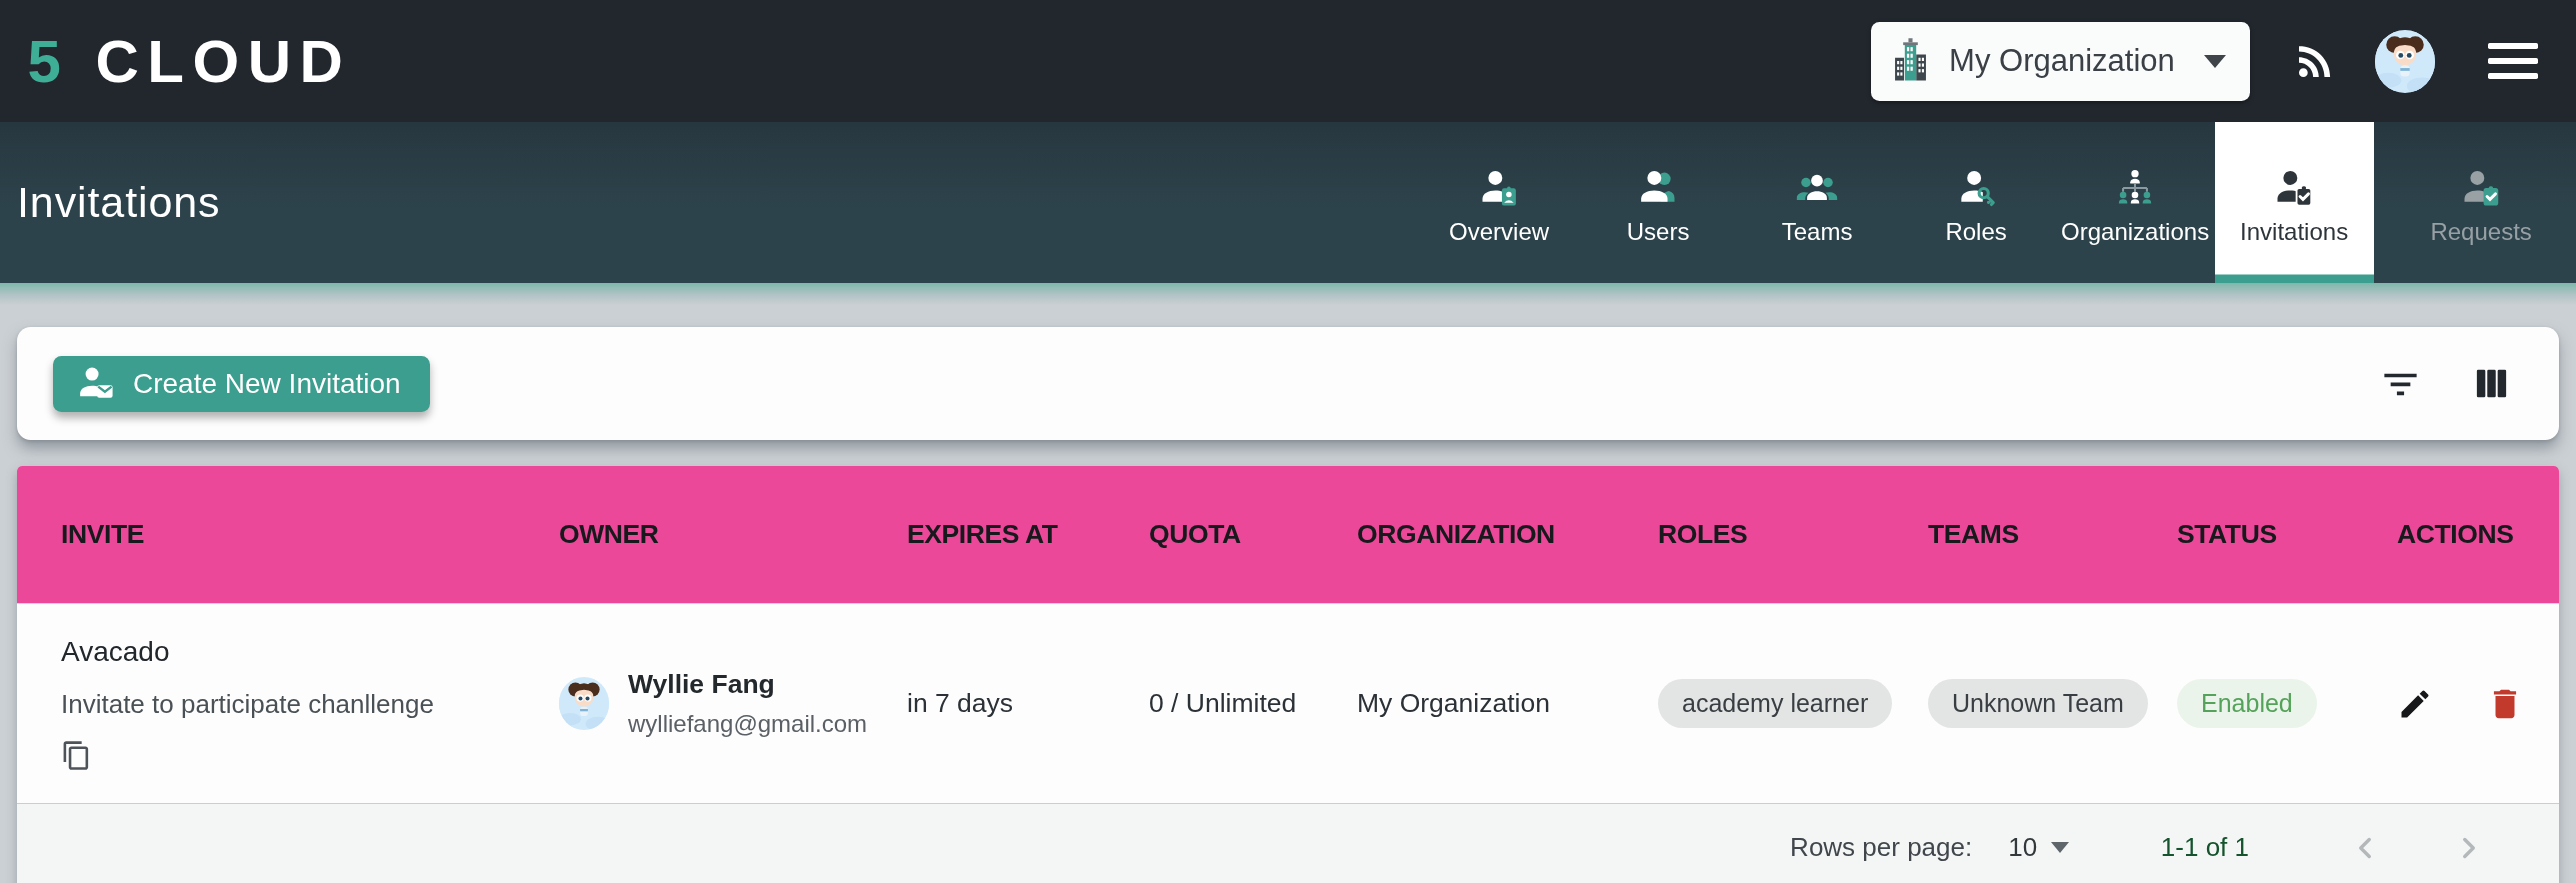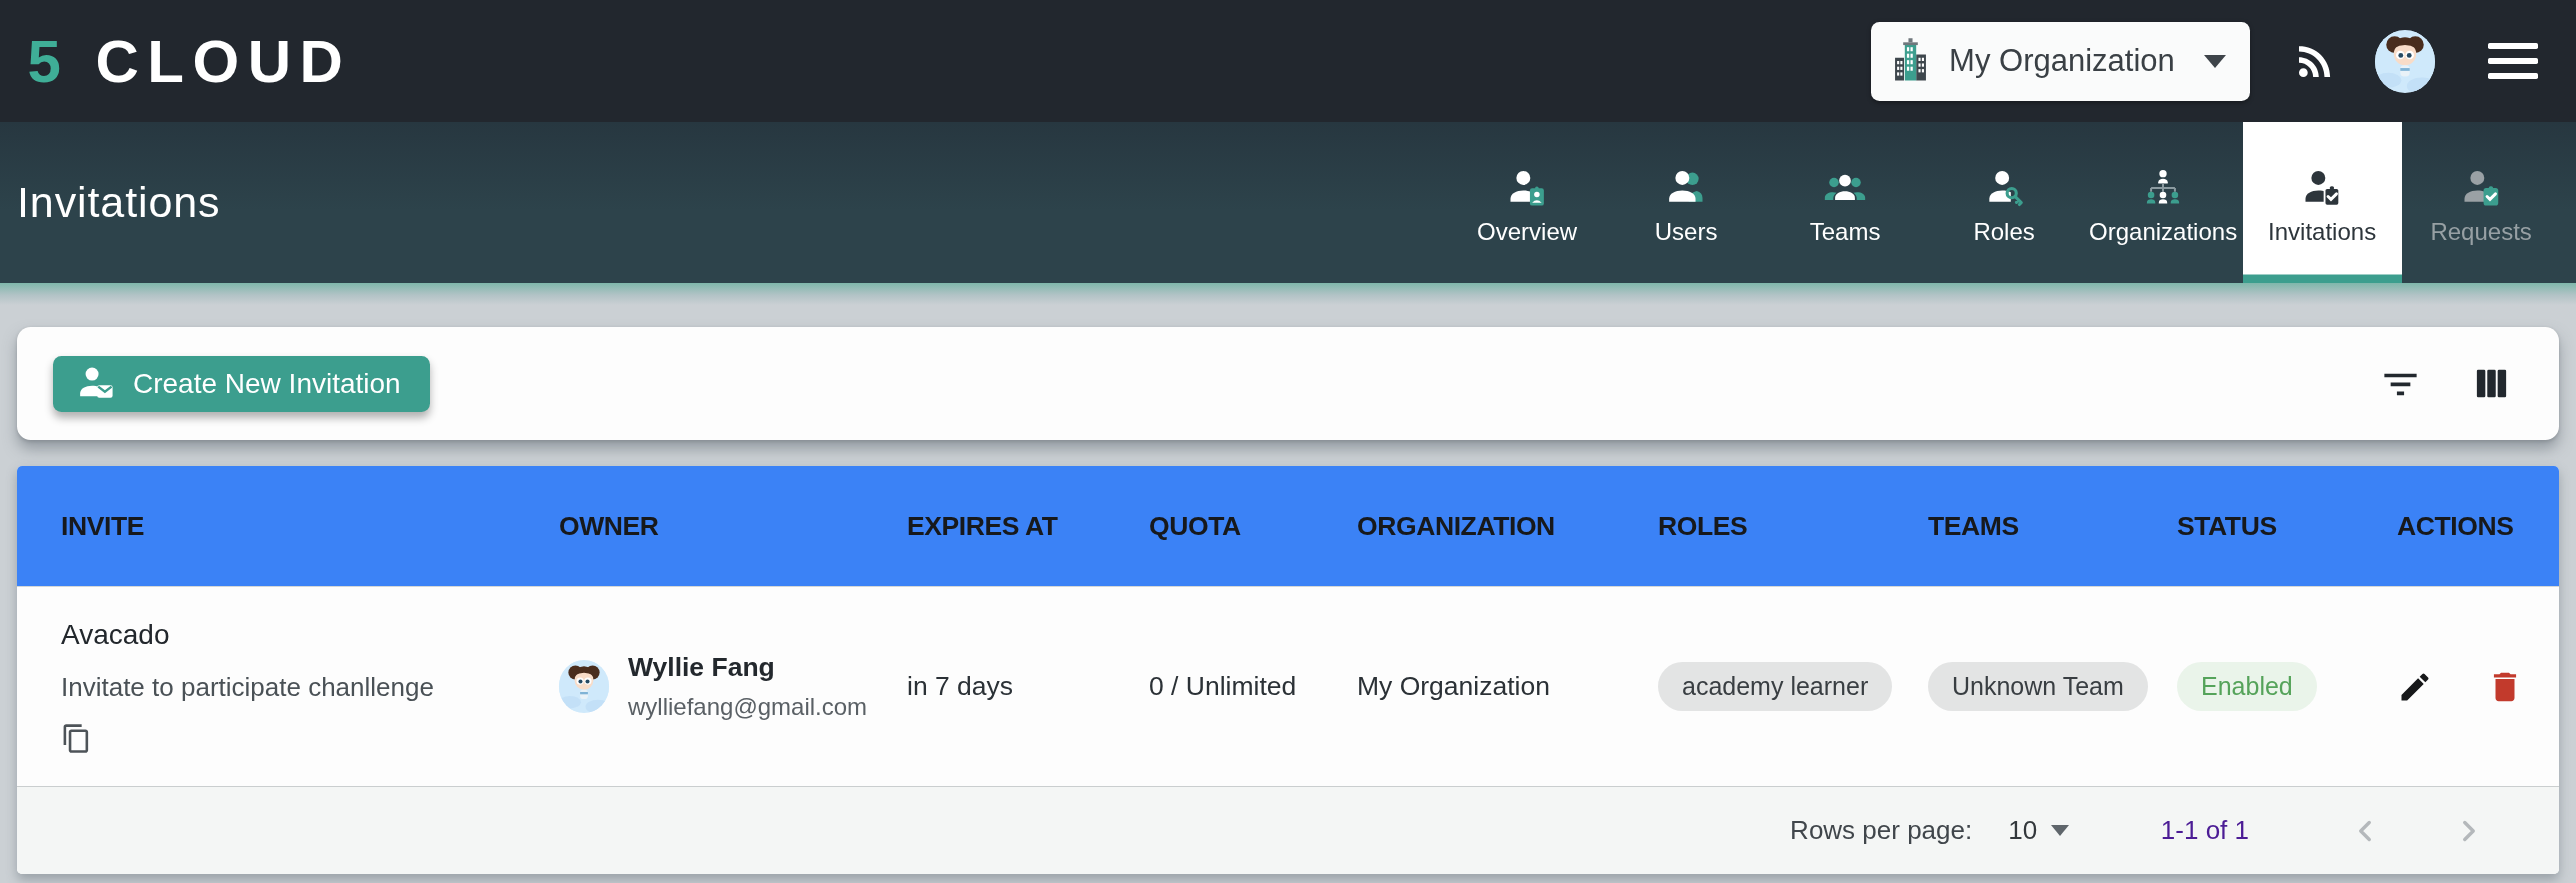--- a/index.html
+++ b/index.html
@@ -57,21 +57,21 @@
   .tab {
     width: 159px; display: flex; flex-direction: column;
     align-items: center; justify-content: center; gap: 8.5px;
     color: #fff; font-size: 24px; cursor: pointer; padding-top: 5.1px;
   }
   .tab .ticon { height: 46px; display: flex; align-items: flex-end; }
   .tab.active {
     background: #fff; color: #2d353b;
     box-shadow: inset 0 -8.5px 0 0 #3c9e8e;
   }
-  .tab.disabled { color: #97a0a4; }
+  .tab.disabled { color: #97a0a4; margin-left: 28px; }
   .nav-fade {
     height: 22px;
     background: linear-gradient(180deg, #7fb7ab 0%, #b2c3c6 55%, #cbd0d4 100%);
   }
 
   
   .toolbar-card {
     margin: 22px 17px 0 17px; height: 113px;
     background: #fdfdfd; border-radius: 13.7px;
     display: flex; align-items: center; padding: 0 48px 0 36px;
@@ -94,21 +94,21 @@
     background: #fdfdfd; border-radius: 5.1px;
     box-shadow: 0 5.1px 10.2px rgba(96,106,116,.45);
     overflow: hidden;
   }
   .tgrid {
     display: grid;
     grid-template-columns: 498px 348px 242px 208px 301px 270px 249px 220px 1fr;
     padding-left: 44px;
   }
   .thead {
-    height: 121px; background: #3b82f6;
+    height: 138px; background: #ec4899;
     border-bottom: 1.7px solid #d3d7d8;
     align-items: center;
   }
   .th {
     font-size: 26.5px; font-weight: 700; color: #17191c;
     letter-spacing: -0.4px; cursor: pointer;
   }
   .trow { height: 200px; background: #fdfdfd; align-items: center; border-bottom: 1.7px solid #cacecf; }
 
   .invite-cell { display: flex; flex-direction: column; gap: 20.5px; padding-right: 26px; }
@@ -138,21 +138,21 @@
     height: 87px; background: #f4f6f5;
     display: flex; align-items: center; justify-content: flex-end;
     padding-right: 73px; font-size: 26px; color: #40464b;
   }
   .rpp-select { display: flex; align-items: center; gap: 13.7px; margin-left: 36px; cursor: pointer; color: #33383c; }
   .rpp-caret {
     width: 0; height: 0;
     border-left: 9.4px solid transparent; border-right: 9.4px solid transparent;
     border-top: 11px solid #5f666b;
   }
-  .range-label { margin-left: 92px; color: #4c1d95; }
+  .range-label { margin-left: 92px; color: #14532d; }
   .pg-btn { background: none; border: none; cursor: default; padding: 0; display: flex; }
   .pg-btn.prev { margin-left: 99px; }
   .pg-btn.next { margin-left: 70px; }
 </style>
 </head>
 <body>
 
 <div class="page">
 
   <header class="topbar">

